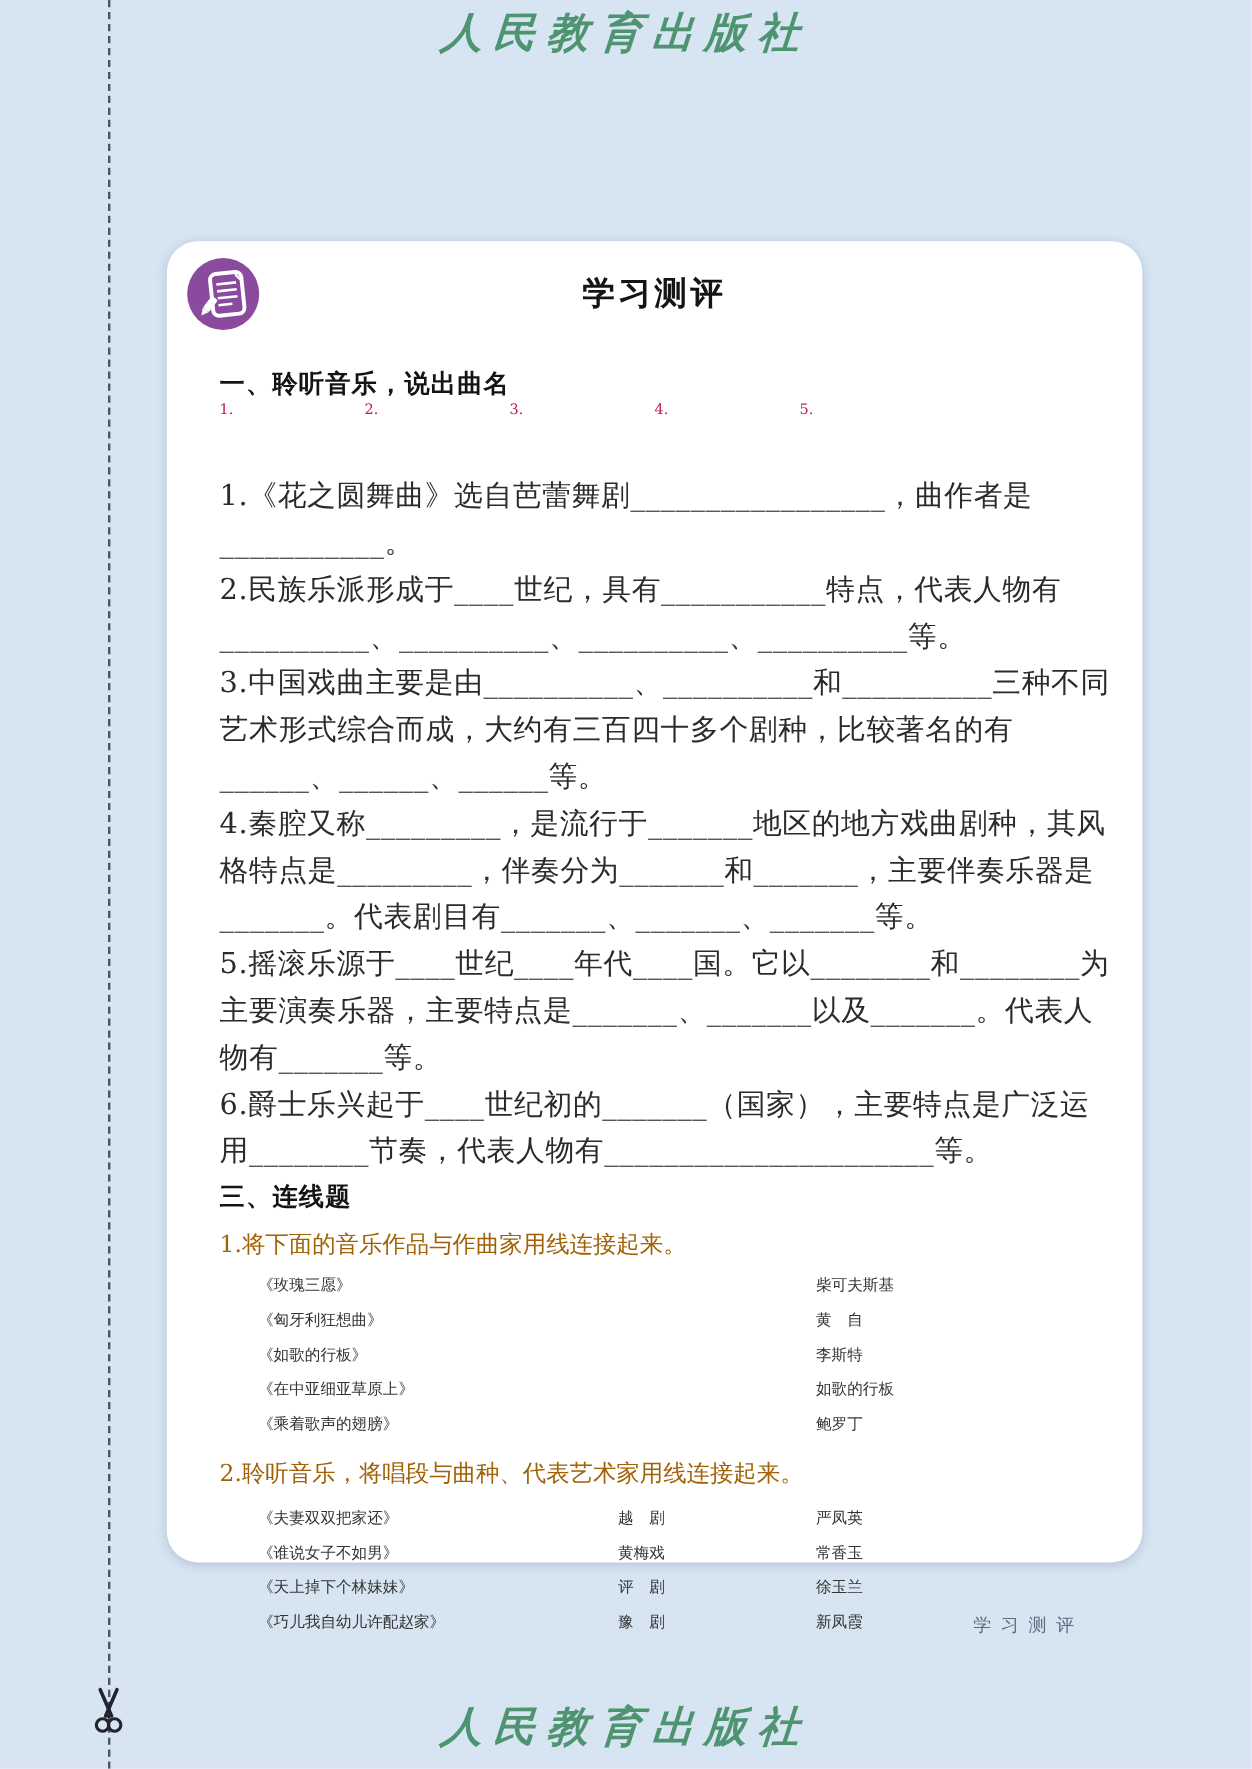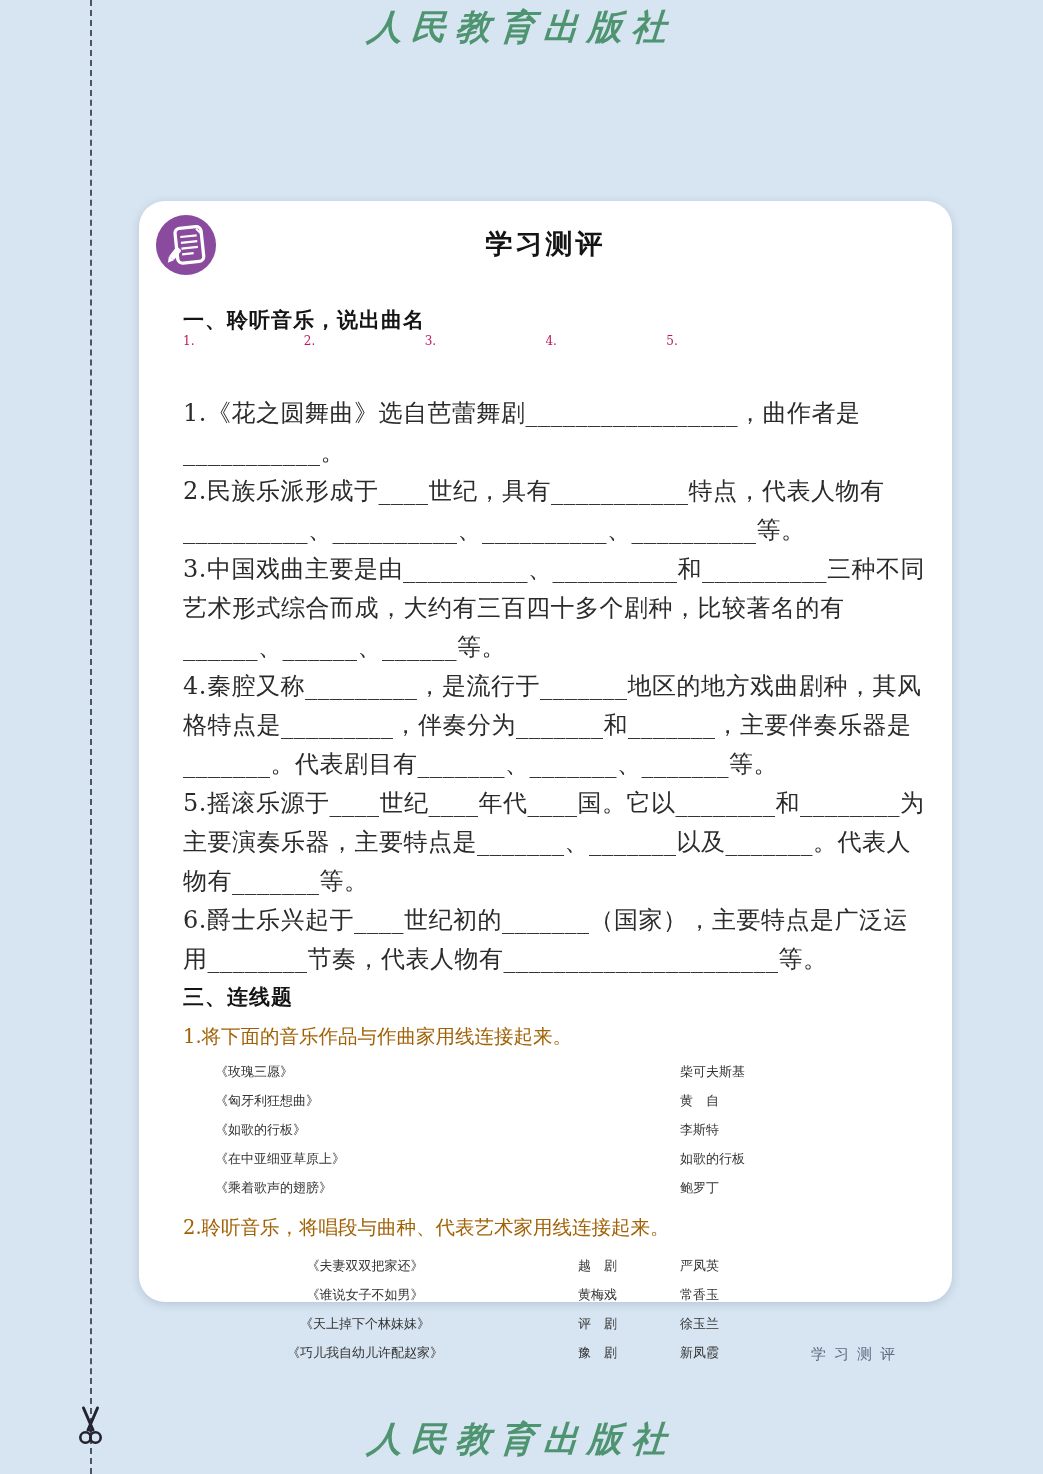--- a/index.html
+++ b/index.html
@@ -76,21 +76,21 @@
   .questions p { margin:0; letter-spacing:0.5px; }
 
   .sec-matching { margin-top:4px; }
   .prompt { font-size:19.5px; margin:12px 0 0 0; color:#a16207; }
 
   .match-list { margin-top:7px; }
   .m-row { display:flex; padding-left:32px; line-height:29px; font-size:13px; color:#333; }
   .m-row .col-song  { width:465px; }
   .m-row .col-song2 { width:300px; }
   .m-row .col-type  { width:165px; }
-  .match-list.second { margin-top:10px;text-align:center; }
+  .match-list.second { margin-top:10px; }
 
   .footer-label {
     position:absolute; right:140px; top:1345px;
     font-size:15px;
     letter-spacing:8px;
     color:#5d6d80;
   }
 </style>
 </head>
 <body>

